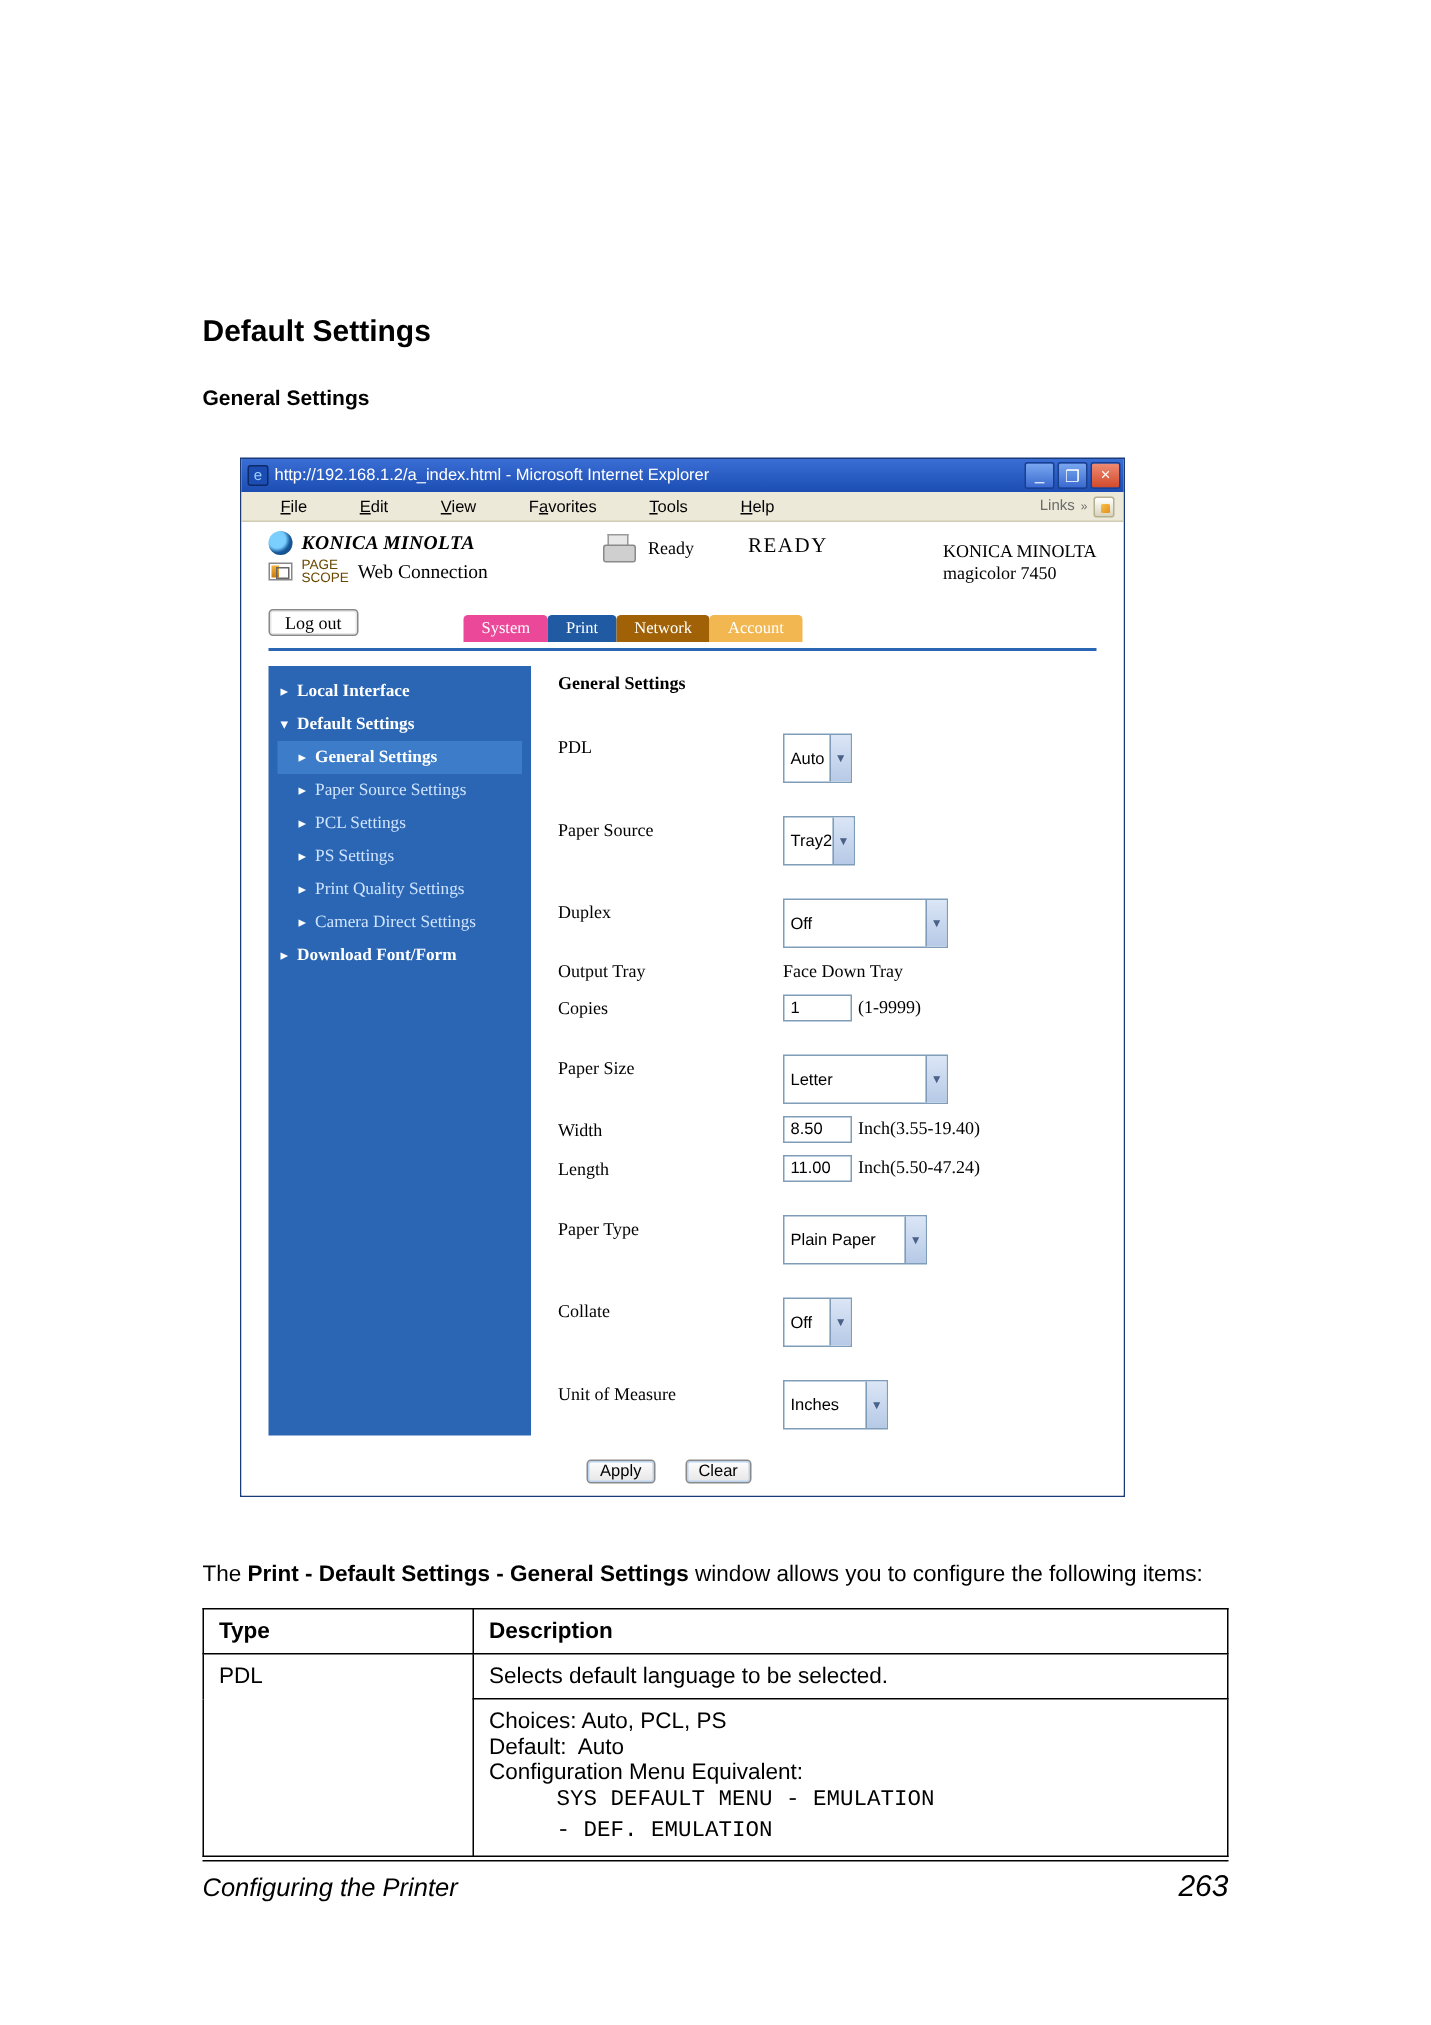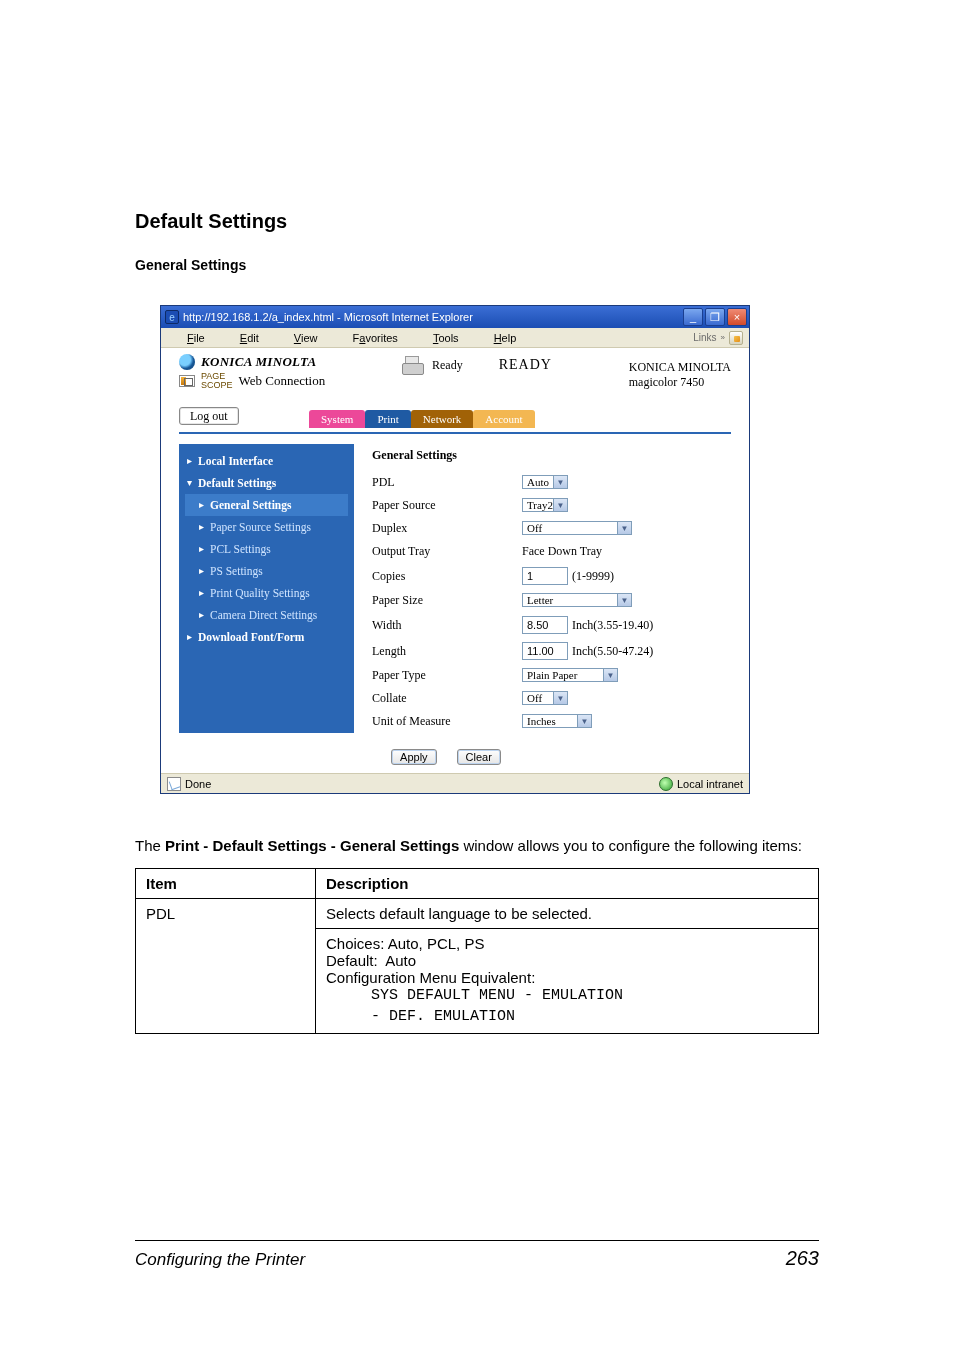--- a/index.html
+++ b/index.html
@@ -131,23 +131,23 @@
   .nav-item .txt{}
   .nav-item .b{font-weight:bold;}
   .nav-item .bright{color:#cfe4ff;}
 
   .settings-pane{flex:1;font-family:"Times New Roman",serif;font-size:12px;}
   .pane-title{font-weight:bold;margin:4px 0 8px 0;}
   .settings-pane table{width:100%;border-collapse:collapse;}
   .settings-pane td{padding:4px 0;vertical-align:middle;}
   .settings-pane td.lab{width:150px;}
   .sel{
-    font-family:Liberation Serif, serif;font-size:11px;
-    background:#fff;border:1px solid #7f9db9;height:14px;
-    padding:0 14px 0 4px;display:inline-flex;align-items:center;position:relative;min-width:46px;
+    font-family:Liberation Sans, sans-serif;font-size:11px;
+    background:#fff;border:1px solid #7f9db9;height:33px;
+    padding:0 14px 0 4px;display:inline-flex;align-items:center;position:relative;min-width:46px;margin-top:14px;
   }
   .sel .arrow{
     position:absolute;right:0;top:0;bottom:0;width:14px;
     background:linear-gradient(#dbe6f6,#b6c9e6);
     border-left:1px solid #7f9db9;display:flex;align-items:center;justify-content:center;
     font-size:8px;color:#4a618a;
   }
   .sel.mid{min-width:110px;}
   .sel.big{min-width:96px;}
   .inp{
@@ -390,42 +390,32 @@
           </div>
         </div>
 
         <div class="btn-row">
           <span class="winbtn">Apply</span>
           <span class="winbtn">Clear</span>
         </div>
 
       </div>
 
-      <div class="ie-status">
-        <div class="left">
-          <span class="done-ico"></span>
-          <span>Done</span>
-        </div>
-        <div class="right">
-          <span class="intra-ico"></span>
-          <span>Local intranet</span>
-        </div>
-      </div>
 
     </div>
   </div>
 
   <p class="body-para">
     <span>The </span><b>Print - Default Settings - General Settings</b><span> window allows you to configure the following items:</span>
   </p>
 
   <table class="desc-table">
     <tbody>
         <tr>
-      <th style="width:180px">Item</th>
+      <th style="width:180px">Type</th>
       <th>Description</th>
     </tr>
     <tr>
       <td rowspan="2">PDL</td>
       <td>Selects default language to be selected.</td>
     </tr>
     <tr>
       <td>
         <div>Choices: Auto, PCL, PS</div>
         <div style="white-space:pre;">Default:  Auto</div>

